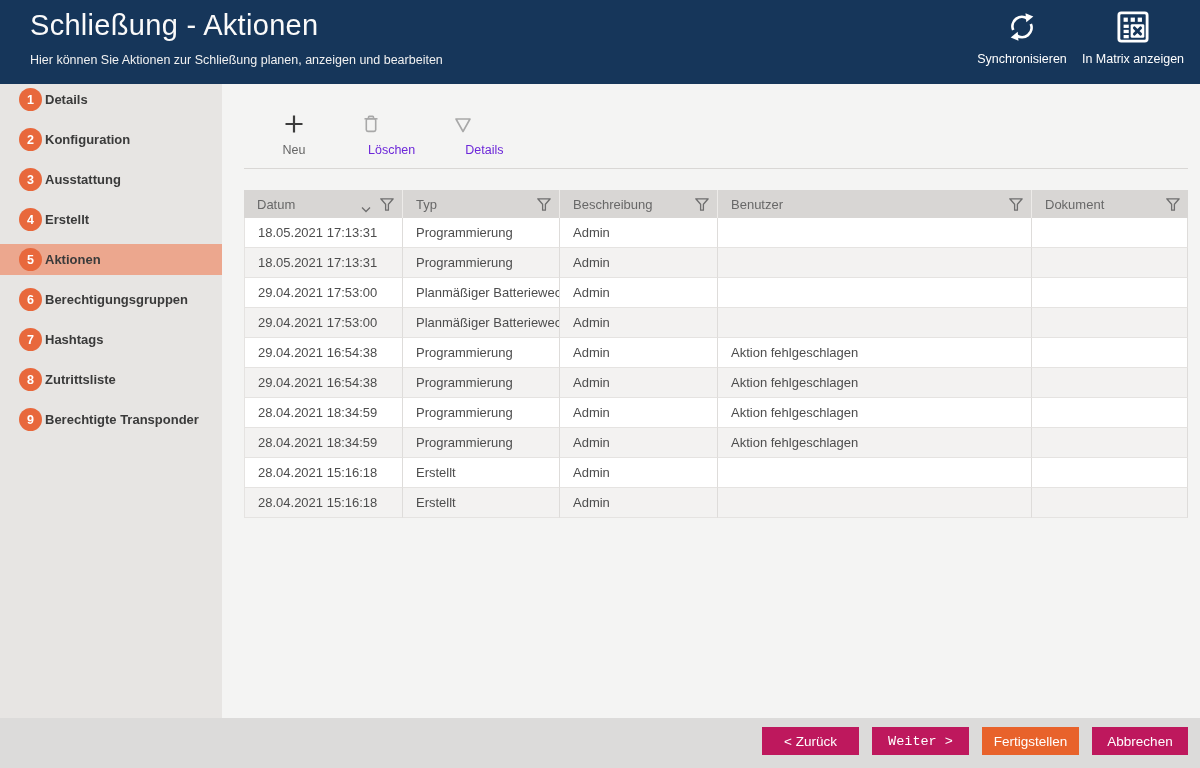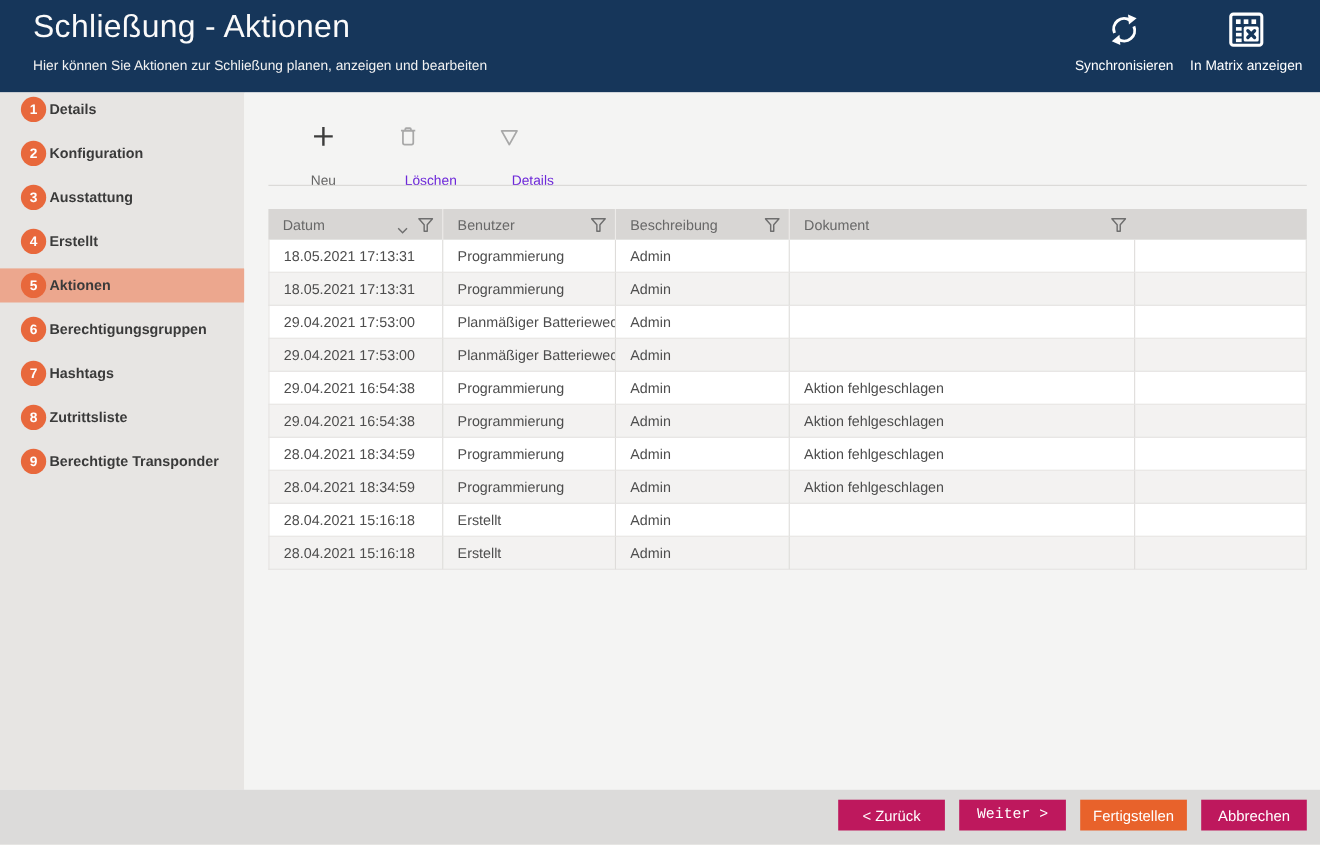--- a/index.html
+++ b/index.html
@@ -27,21 +27,21 @@
   }
   .side-item .lbl { position:absolute; left:45px; top:0; height:31px; display:flex; align-items:center; font-size:13px; font-weight:600; color:#3A3A3A; }
   .side-item.selected { background:#ECA78E; }
   .side-item.selected::after {
     content:""; position:absolute; right:-14px; top:0; width:0; height:0;
     border-top:15.5px solid transparent; border-bottom:15.5px solid transparent; border-left:14px solid #ECA78E;
   }
   
   .main { position:absolute; left:222px; top:84px; width:978px; height:634px; background:#F4F4F3; }
   .toolbar { position:absolute; left:48px; top:30px; display:flex; gap:8px; }
-  .tool { display:flex; flex-direction:column; align-items:center; justify-content:flex-end; gap:18px; min-width:48px; cursor:pointer; }
+  .tool { display:flex; flex-direction:column; align-items:center; justify-content:flex-end; gap:5px; min-width:48px; cursor:pointer; }
   .tool .t-label { font-size:12.5px; color:#666; }
   .tool.disabled .t-label { color:#6d28d9;margin-left:42px; }
   .toolbar-divider { position:absolute; left:22px; top:84px; width:944px; height:1px; background:#D9D7D5; }
   
   .table { position:absolute; left:22px; top:106px; width:944px; font-size:13px; }
   .trow { display:grid; grid-template-columns:159px 157px 158px 314px 156px; }
   .thead { height:28px; background:#D8D6D4; }
   .th { position:relative; display:flex; align-items:center; padding-left:13px; color:#686868; border-right:1px solid #EDEBE9; cursor:pointer; }
   .th:last-child { border-right:none; }
   .th .funnel { position:absolute; right:8px; top:8px; cursor:pointer; }
@@ -183,29 +183,37 @@
               <polyline points="1,1.5 5,5.5 9,1.5" stroke="#6E6E6E" stroke-width="1.3"></polyline>
             </svg>
         </span>
         <span class="funnel">
           <svg width="14" height="13" viewBox="0 0 14 13" fill="none">
               <path d="M0.8 0.8 H13.2 L8.4 6.3 V12.2 H5.6 V6.3 Z" stroke="#6E6E6E" stroke-width="1.3" stroke-linejoin="round"></path>
             </svg>
         </span>
       </div>
       <div class="th">
+        <span>Typ</span>
+        <span class="funnel">
+          <svg width="14" height="13" viewBox="0 0 14 13" fill="none">
+              <path d="M0.8 0.8 H13.2 L8.4 6.3 V12.2 H5.6 V6.3 Z" stroke="#6E6E6E" stroke-width="1.3" stroke-linejoin="round"></path>
+            </svg>
+        </span>
+      </div>
+      <div class="th">
+        <span>Beschreibung</span>
+        <span class="funnel">
+          <svg width="14" height="13" viewBox="0 0 14 13" fill="none">
+              <path d="M0.8 0.8 H13.2 L8.4 6.3 V12.2 H5.6 V6.3 Z" stroke="#6E6E6E" stroke-width="1.3" stroke-linejoin="round"></path>
+            </svg>
+        </span>
+      </div>
+      <div class="th">
         <span>Benutzer</span>
-        <span class="funnel">
-          <svg width="14" height="13" viewBox="0 0 14 13" fill="none">
-              <path d="M0.8 0.8 H13.2 L8.4 6.3 V12.2 H5.6 V6.3 Z" stroke="#6E6E6E" stroke-width="1.3" stroke-linejoin="round"></path>
-            </svg>
-        </span>
-      </div>
-      <div class="th">
-        <span>Beschreibung</span>
         <span class="funnel">
           <svg width="14" height="13" viewBox="0 0 14 13" fill="none">
               <path d="M0.8 0.8 H13.2 L8.4 6.3 V12.2 H5.6 V6.3 Z" stroke="#6E6E6E" stroke-width="1.3" stroke-linejoin="round"></path>
             </svg>
         </span>
       </div>
       <div class="th">
         <span>Dokument</span>
         <span class="funnel">
           <svg width="14" height="13" viewBox="0 0 14 13" fill="none">

